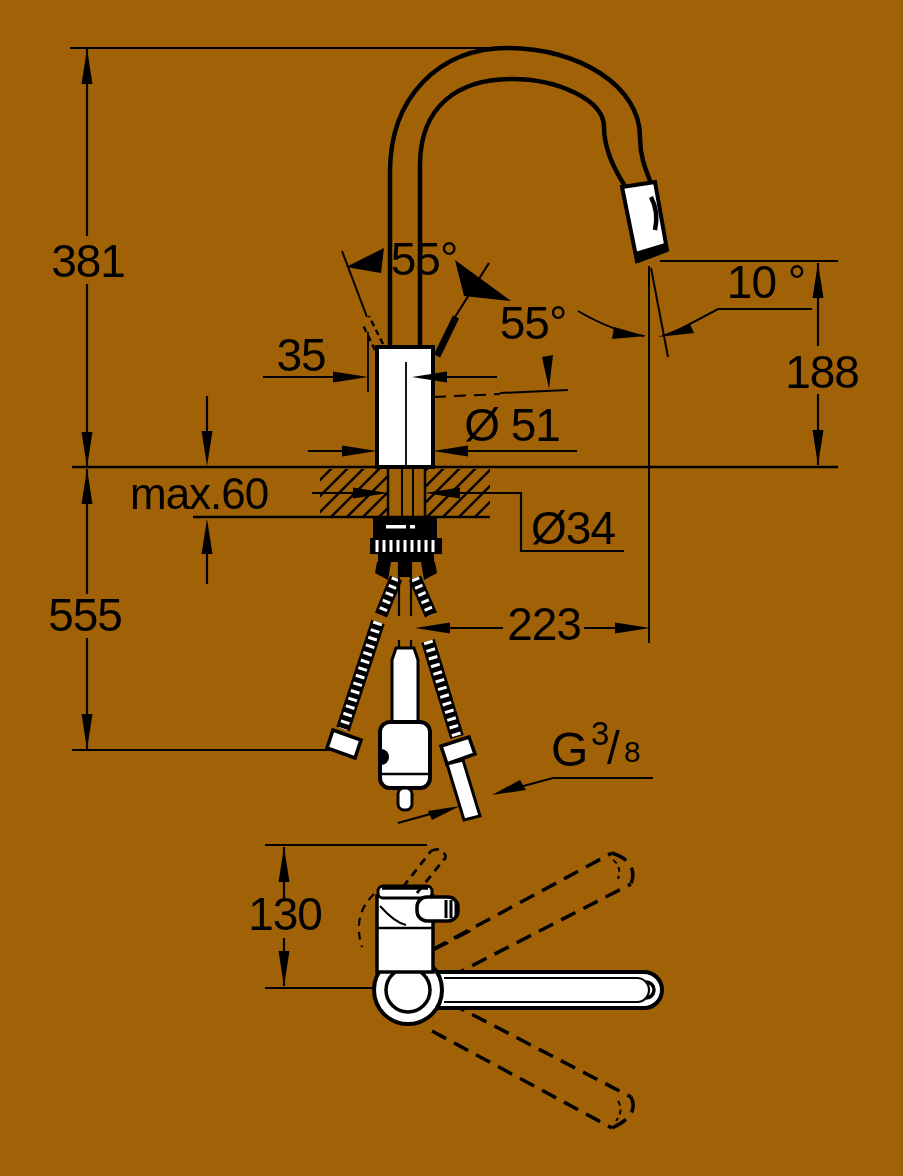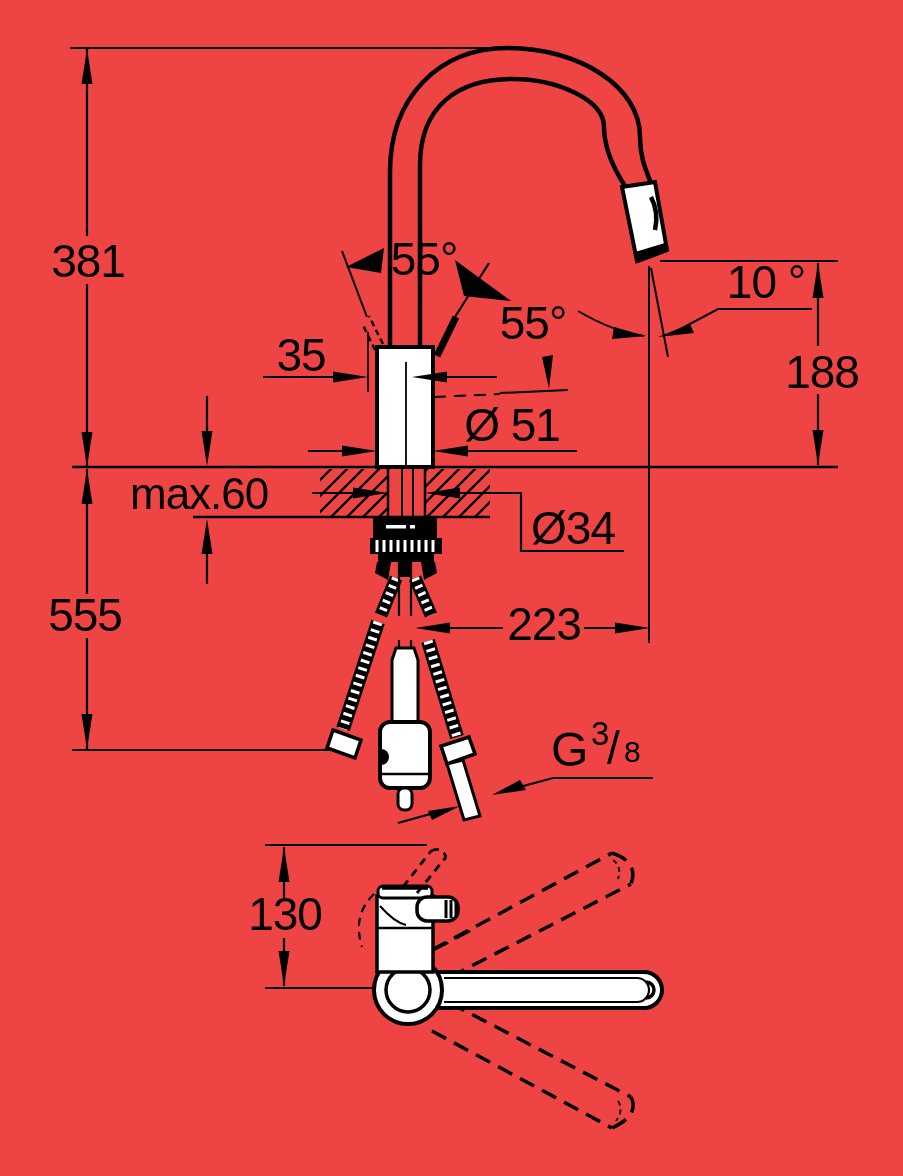--- a/index.html
+++ b/index.html
@@ -1,16 +1,16 @@
 <!DOCTYPE html>
 <html><head>
 <meta charset="utf-8">
 <style>
   html,body{margin:0;padding:0;background:#ffffff;}
-  .stage{width:903px;height:1176px;position:relative;background:#ef4444;overflow:hidden;}
+  .stage{width:903px;height:1176px;position:relative;background:#a16207;overflow:hidden;}
   svg{display:block;}
   text{font-family:"Liberation Sans", sans-serif;fill:#000;}
   .dim{font-size:46px;letter-spacing:-1px;}
   .dim-s{font-size:44px;letter-spacing:-1px;}
   .ln{stroke:#000;fill:none;}
 </style>
 </head>
 <body>
 
 <div class="stage">

